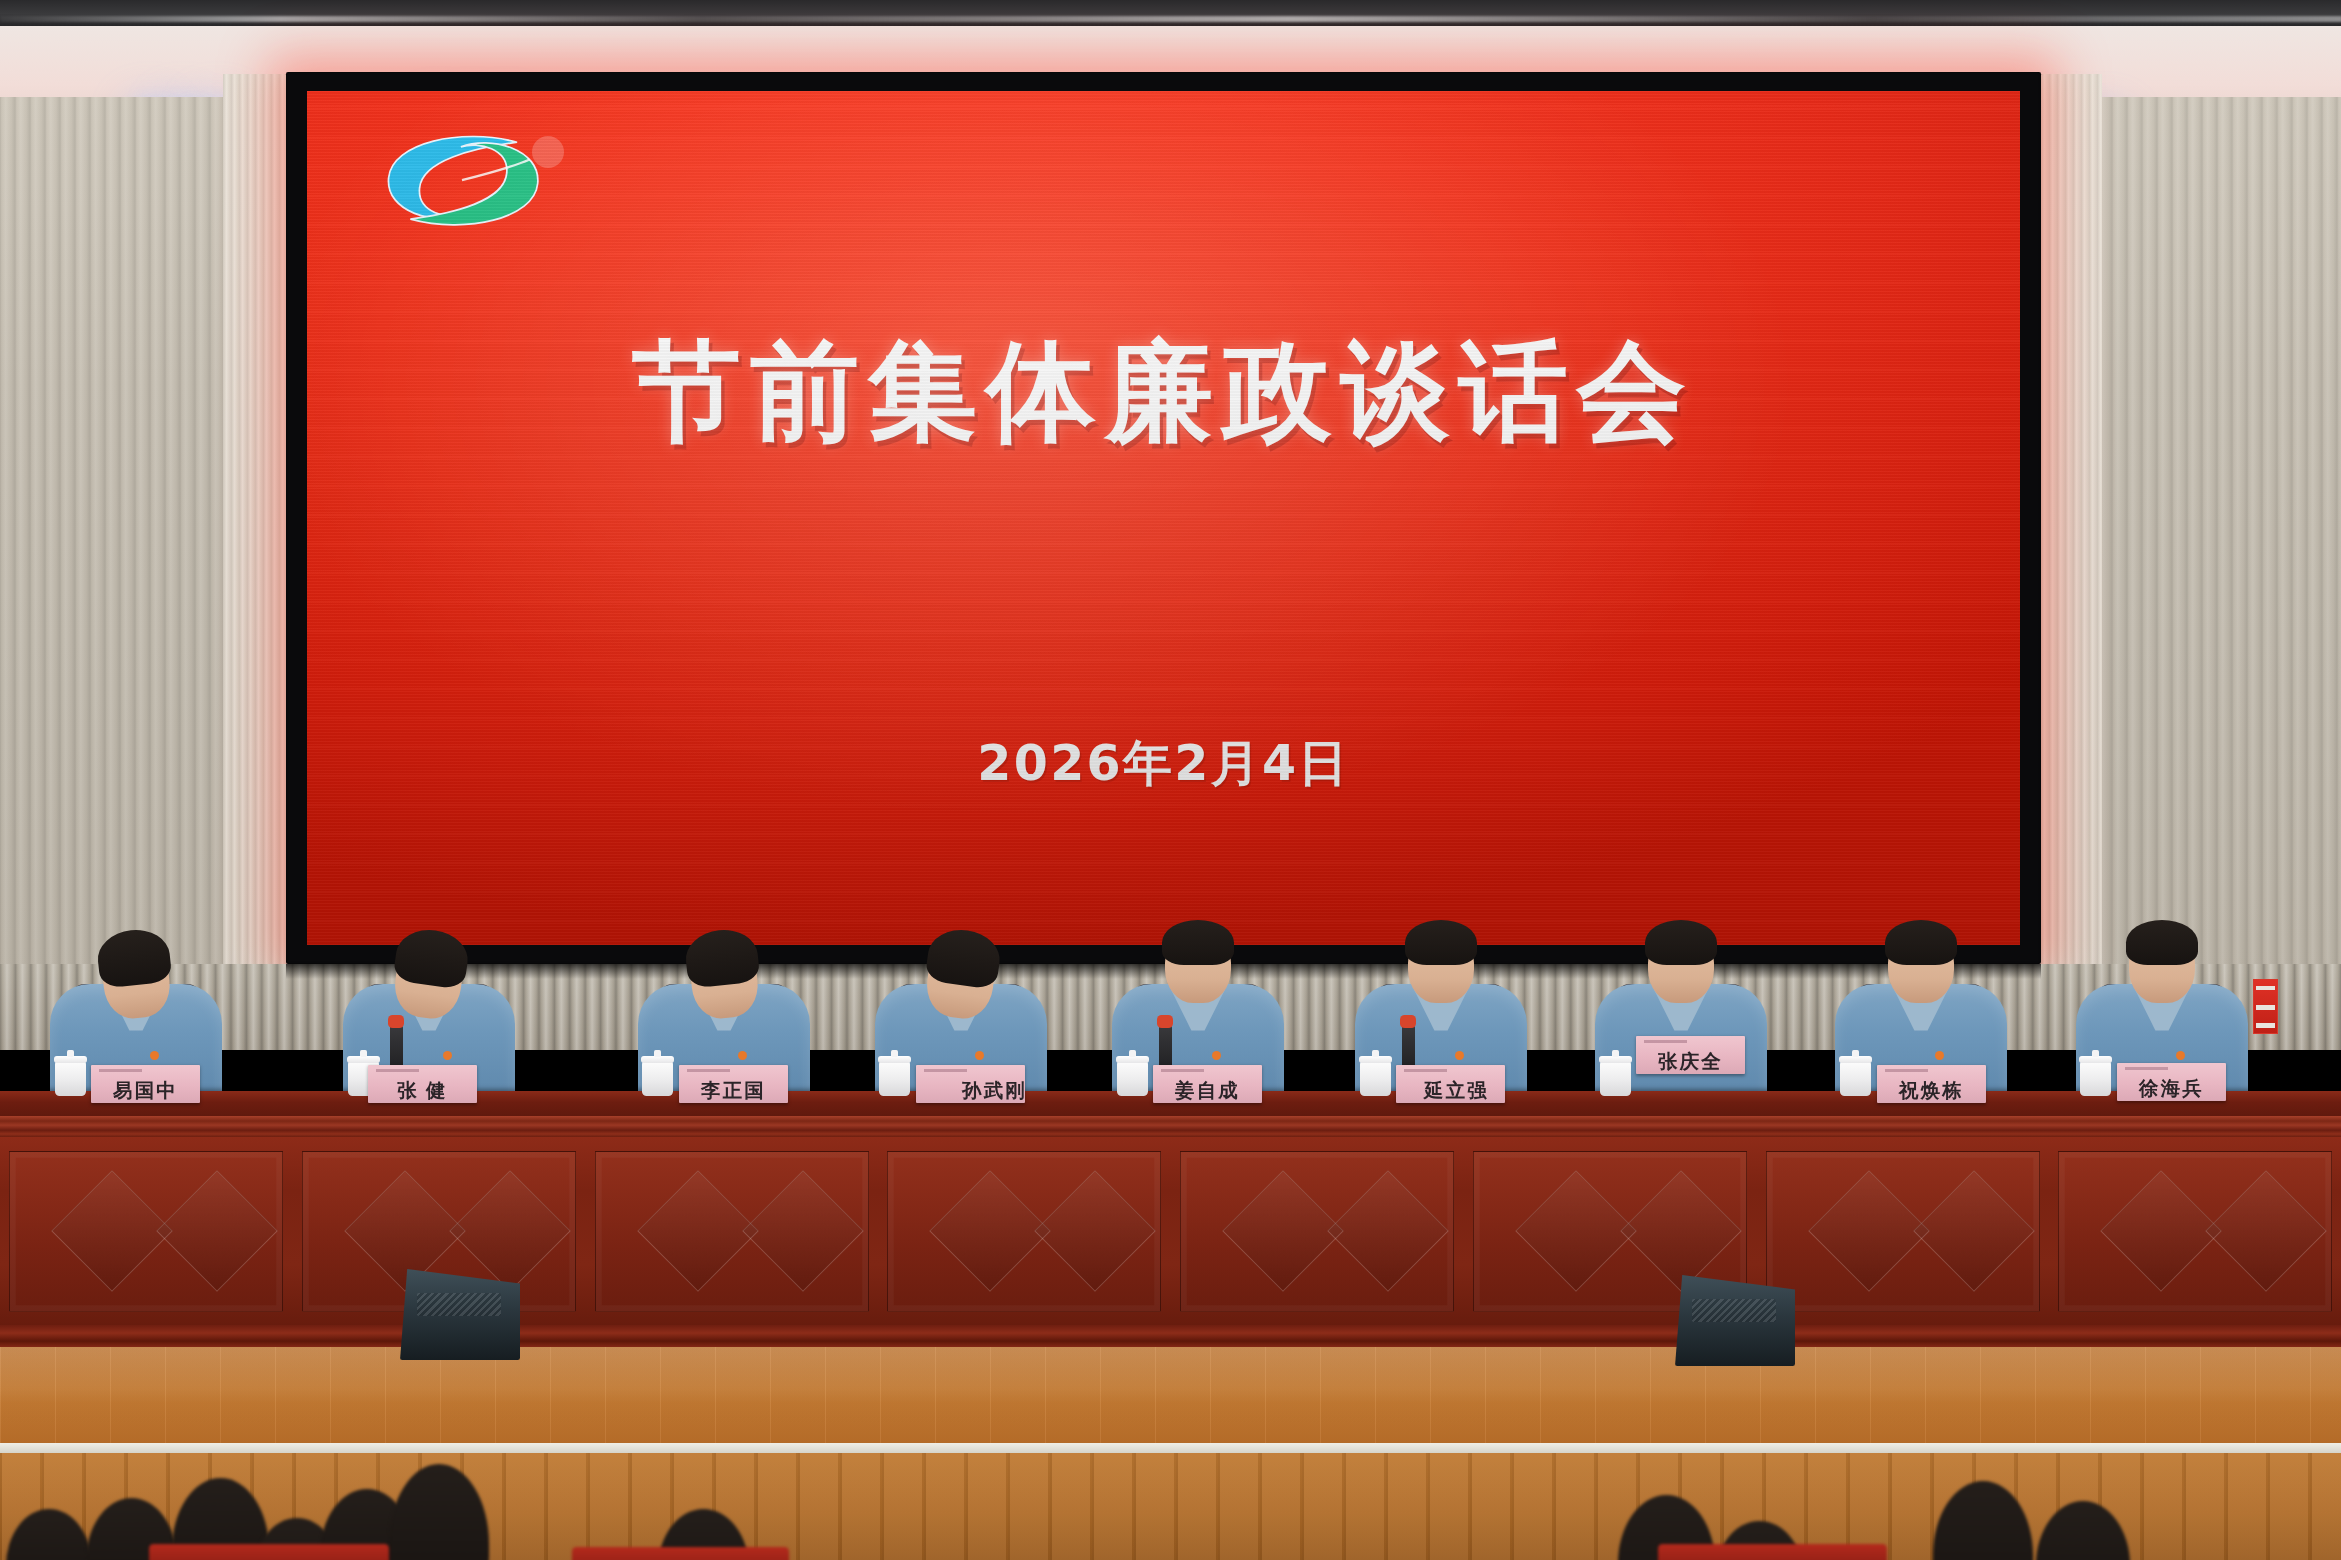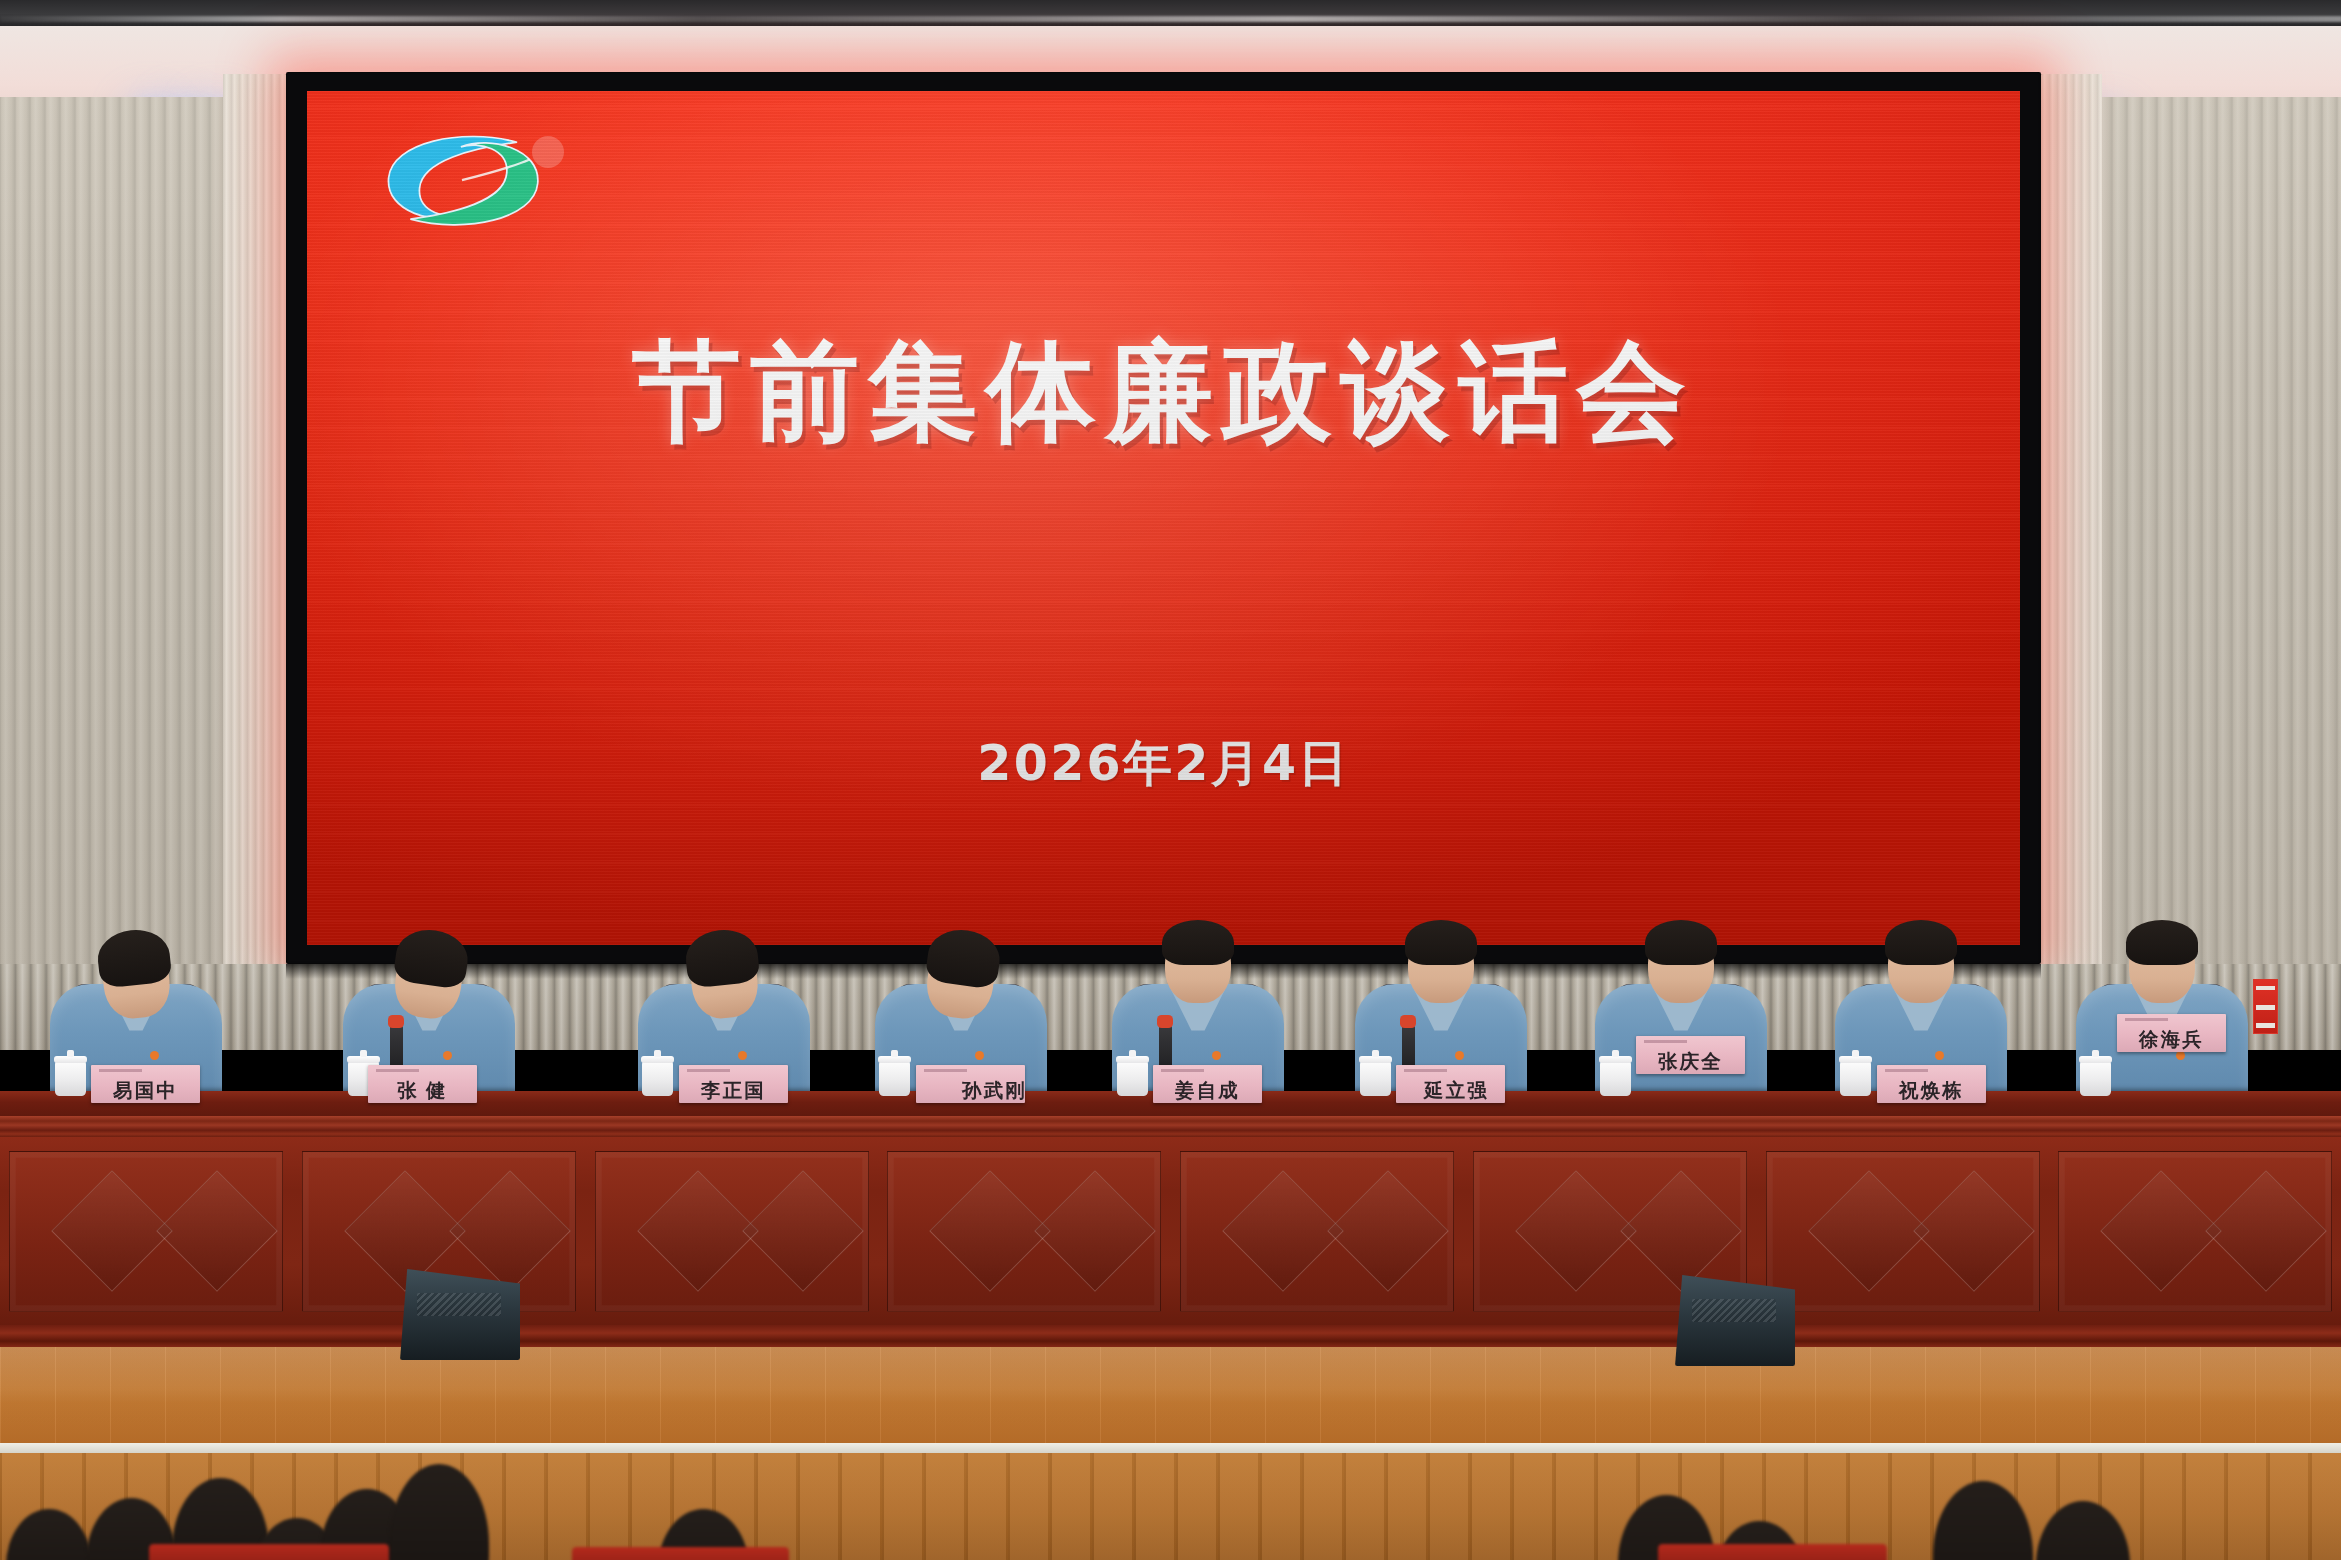--- a/index.html
+++ b/index.html
@@ -502,21 +502,21 @@
       </div>
       <div class="cup" style="left: 1600px; top: 1061px;"></div>
       <div class="nameplate" style="left: 1636px; top: 1036px;">
         <span>张庆全</span>
       </div>
       <div class="cup" style="left: 1840px; top: 1061px;"></div>
       <div class="nameplate" style="left: 1877px; top: 1065px;">
         <span>祝焕栋</span>
       </div>
       <div class="cup" style="left: 2080px; top: 1061px;"></div>
-      <div class="nameplate" style="left: 2117px; top: 1014px;">
+      <div class="nameplate" style="left: 2117px; top: 1063px;">
         <span>徐海兵</span>
       </div>
     </div>
   <div class="table-edge"></div>
   <div class="table-front">
     <div id="panels">
         <div class="table-panel" style="left: 9.1px; width: 274px;">
           <div class="diamond" style="left: 59px;"></div>
           <div class="diamond" style="left: 164px;"></div>
         </div>

